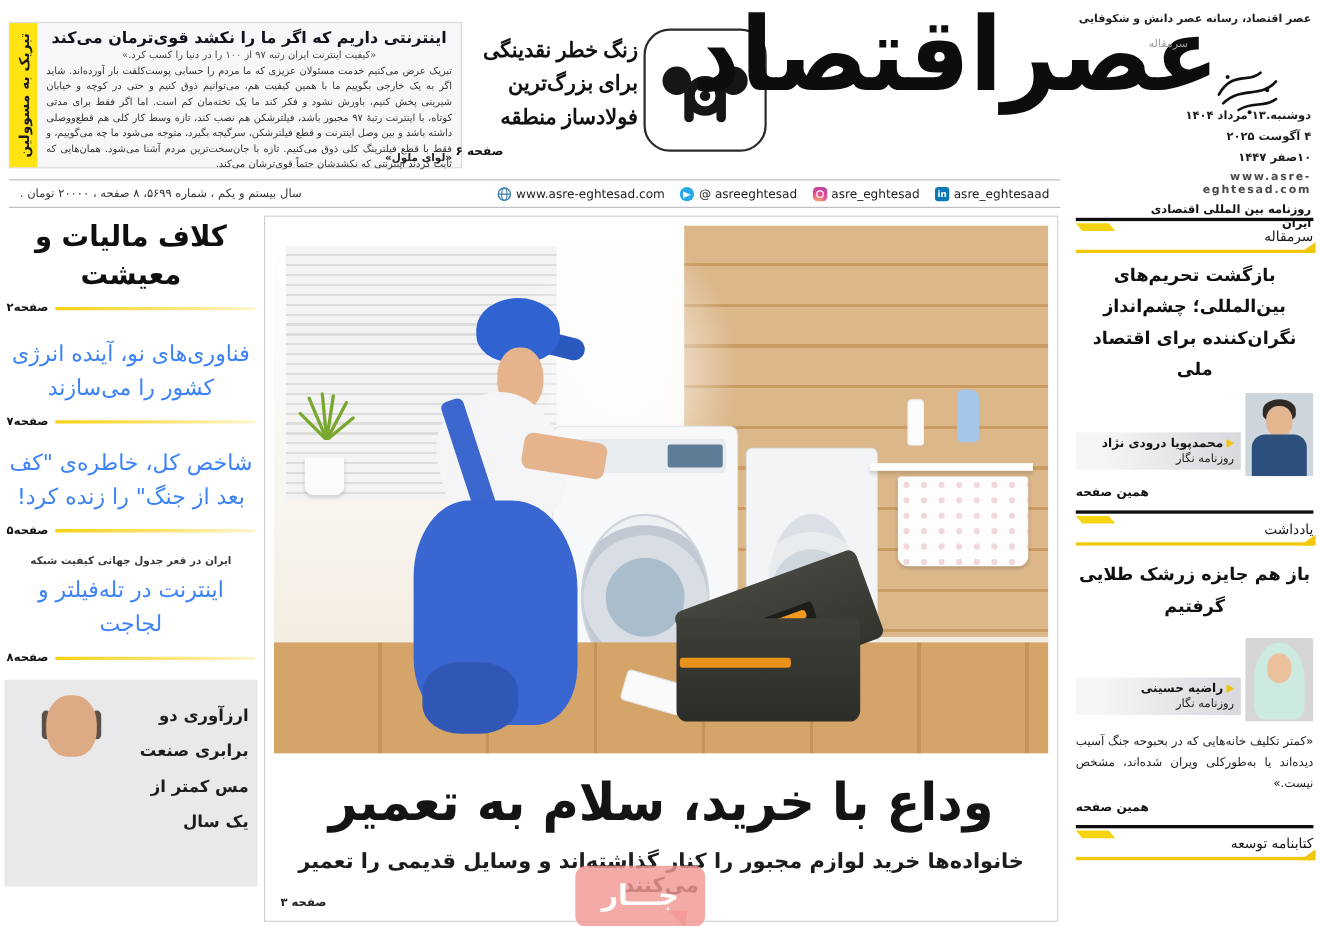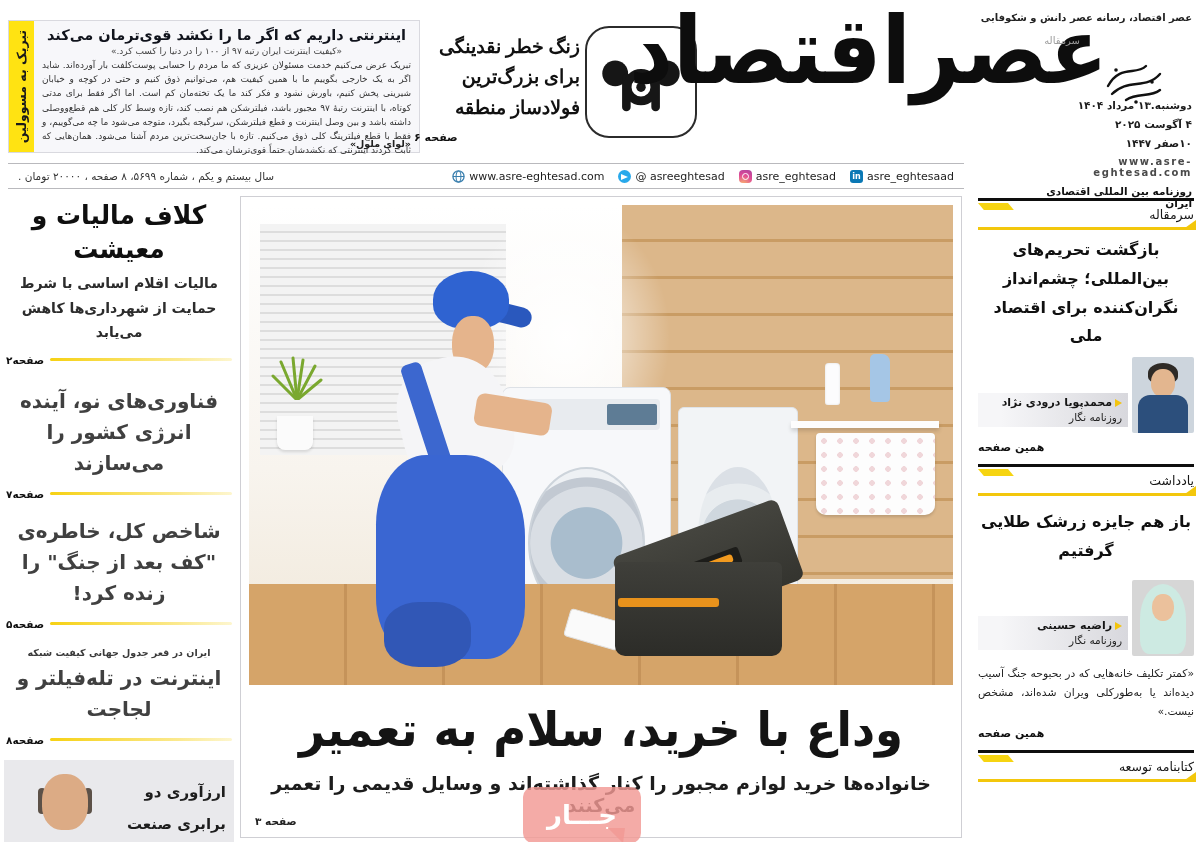--- a/index.html
+++ b/index.html
@@ -44,21 +44,21 @@
   .icon-instagram { width:13px; height:13px; border-radius:4px; background:radial-gradient(circle at 30% 120%, #fdc468, #df4996 60%, #a844a1); position:relative; }
   .icon-instagram::after { content:""; position:absolute; left:3px; top:3px; width:5px; height:5px; border:1.5px solid #fff; border-radius:50%; }
   .icon-linkedin { width:13px; height:13px; border-radius:3px; background:#0a78b5; color:#fff; font-size:8px; font-weight:bold; display:flex; align-items:center; justify-content:center; direction:ltr; }
   .icon-linkedin::after { content:"in"; }
 
   
   .left-col { position:absolute; top:200px; left:4px; width:230px; }
   .l-item { margin-bottom:14px; }
   .l-kicker { font-size:9.5px; font-weight:bold; color:#3a3a3a; text-align:center; line-height:1.8; margin-bottom:2px; }
   .l-title-big { font-size:25px; font-weight:bold; color:#0f0f0f; text-align:center; line-height:1.3; transform:scaleY(1.05); }
-  .l-title { font-size:20px; font-weight:bold; color:#404040; text-align:center; line-height:1.55; }
+  .l-title { font-size:20px; font-weight:normal; color:#3b82f6; text-align:center; line-height:1.55; }
   .l-sub { font-size:14px; font-weight:bold; color:#2c2c2c; text-align:center; line-height:1.75; margin-top:6px; }
   .page-row { display:flex; direction:ltr; align-items:center; gap:6px; margin-top:9px; padding:0 2px; }
   .page-row .lbl { font-size:10.5px; font-weight:bold; color:#111; white-space:nowrap; }
   .page-row .line { flex:1; height:3px; border-radius:2px; background:linear-gradient(90deg,#f6d113, #fbe98e 70%, #fdf6cf); }
 
   .copper-card { position:relative; margin-top:12px; height:188px; background:#e9e9ec; overflow:hidden; }
   .copper-photo { position:absolute; left:0; bottom:0; width:120px; height:100%; }
   .cp-head { position:absolute; left:38px; top:14px; width:46px; height:56px; background:#dcab85; border-radius:46% 46% 42% 42%; }
   .cp-hair { position:absolute; left:34px; top:28px; width:8px; height:26px; background:#5c5148; border-radius:4px; }
   .cp-hair2 { position:absolute; left:80px; top:28px; width:8px; height:26px; background:#5c5148; border-radius:4px; }
@@ -205,21 +205,20 @@
         <span class="icon-linkedin"></span>
         <span>asre_eghtesaad</span>
       </div>
     </div>
   </div>
 
   <div class="left-col">
 
     <div class="l-item">
       <div class="l-title-big">کلاف مالیات و معیشت</div>
-      <div class="l-sub">مالیات اقلام اساسی با شرط حمایت از شهرداری‌ها کاهش می‌یابد</div>
       <div class="page-row">
         <span class="lbl">صفحه۲</span>
         <span class="line"></span>
       </div>
     </div>
 
     <div class="l-item" style="margin-top:20px;">
       <div class="l-title">فناوری‌های نو، آینده انرژی کشور را می‌سازند</div>
       <div class="page-row">
         <span class="lbl">صفحه۷</span>

